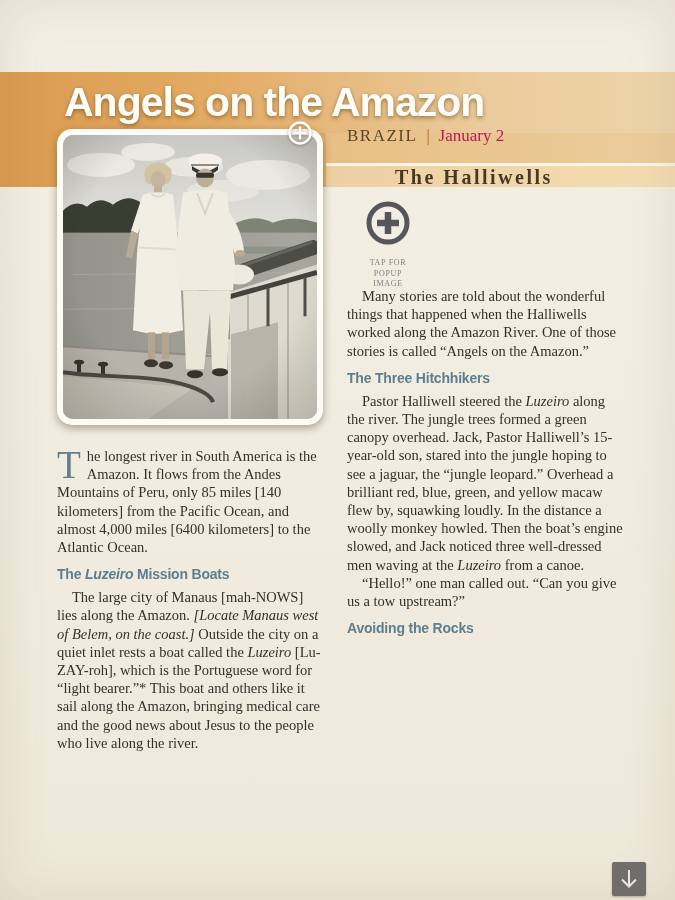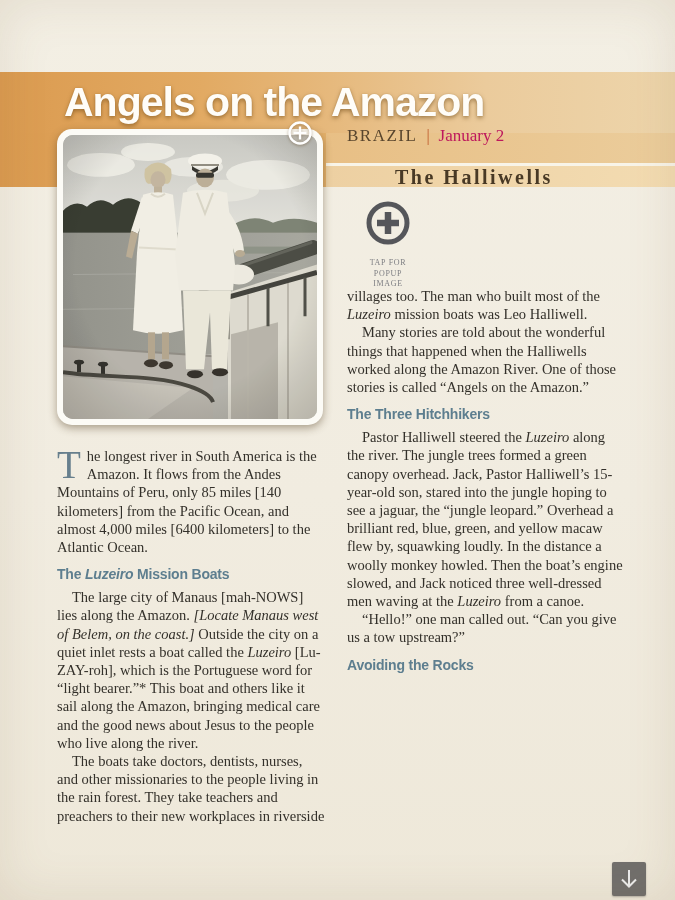--- a/index.html
+++ b/index.html
@@ -188,24 +188,22 @@
   <div class="label">
     <div>TAP FOR</div>
     <div>POPUP IMAGE</div>
   </div>
 </div>
 
 <div class="col col-left">
     <p class="para"><span class="dropcap">T</span><span>he longest river in South America is the Amazon. It flows from the Andes Mountains of Peru, only 85 miles [140 kilometers] from the Pacific Ocean, and almost 4,000 miles [6400 kilometers] to the Atlantic Ocean.</span></p>
     <div class="section-heading"><span>The </span><i>Luzeiro</i><span> Mission Boats</span></div>
     <p class="para indent"><span>The large city of Manaus [mah-NOWS] lies along the Amazon. </span><i>[Locate Manaus west of Belem, on the coast.]</i><span> Outside the city on a quiet inlet rests a boat called the </span><i>Luzeiro</i><span> [Lu-ZAY-roh], which is the Portuguese word for “light bearer.”* This boat and others like it sail along the Amazon, bringing medical care and the good news about Jesus to the people who live along the river.</span></p>
-    <p class="para indent"><span>The boats take doctors, dentists, nurses, and other missionaries to the people living in the rain forest. They take teachers and preachers to their new workplaces in riverside</span></p>
   </div>
 <div class="col col-right">
-    <p class="para"><span>villages too. The man who built most of the </span><i>Luzeiro</i><span> mission boats was Leo Halliwell.</span></p>
     <p class="para indent"><span>Many stories are told about the wonderful things that happened when the Halliwells worked along the Amazon River. One of those stories is called “Angels on the Amazon.”</span></p>
     <div class="section-heading"><span>The Three Hitchhikers</span></div>
     <p class="para indent"><span>Pastor Halliwell steered the </span><i>Luzeiro</i><span> along the river. The jungle trees formed a green canopy overhead. Jack, Pastor Halliwell’s 15-year-old son, stared into the jungle hoping to see a jaguar, the “jungle leopard.” Overhead a brilliant red, blue, green, and yellow macaw flew by, squawking loudly. In the distance a woolly monkey howled. Then the boat’s engine slowed, and Jack noticed three well-dressed men waving at the </span><i>Luzeiro</i><span> from a canoe.</span></p>
     <p class="para indent"><span>“Hello!” one man called out. “Can you give us a tow upstream?”</span></p>
     <div class="section-heading"><span>Avoiding the Rocks</span></div>
   </div>
 
 <div class="down-btn">
   <svg viewBox="0 0 34 34" width="34" height="34" aria-hidden="true">
     <path d="M17 8 L17 24 M10 17.5 L17 24.5 L24 17.5" fill="none" stroke="#ececec" stroke-width="2"></path>

